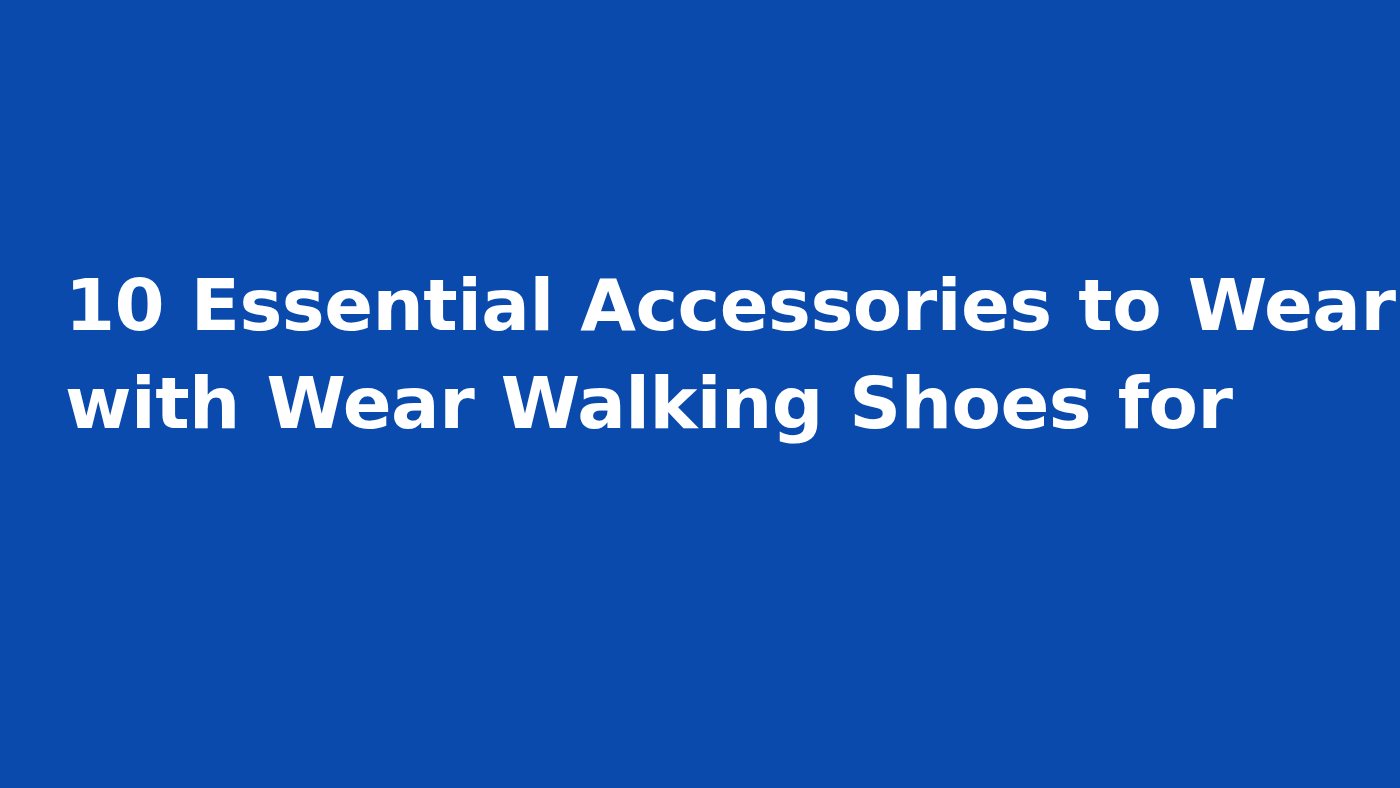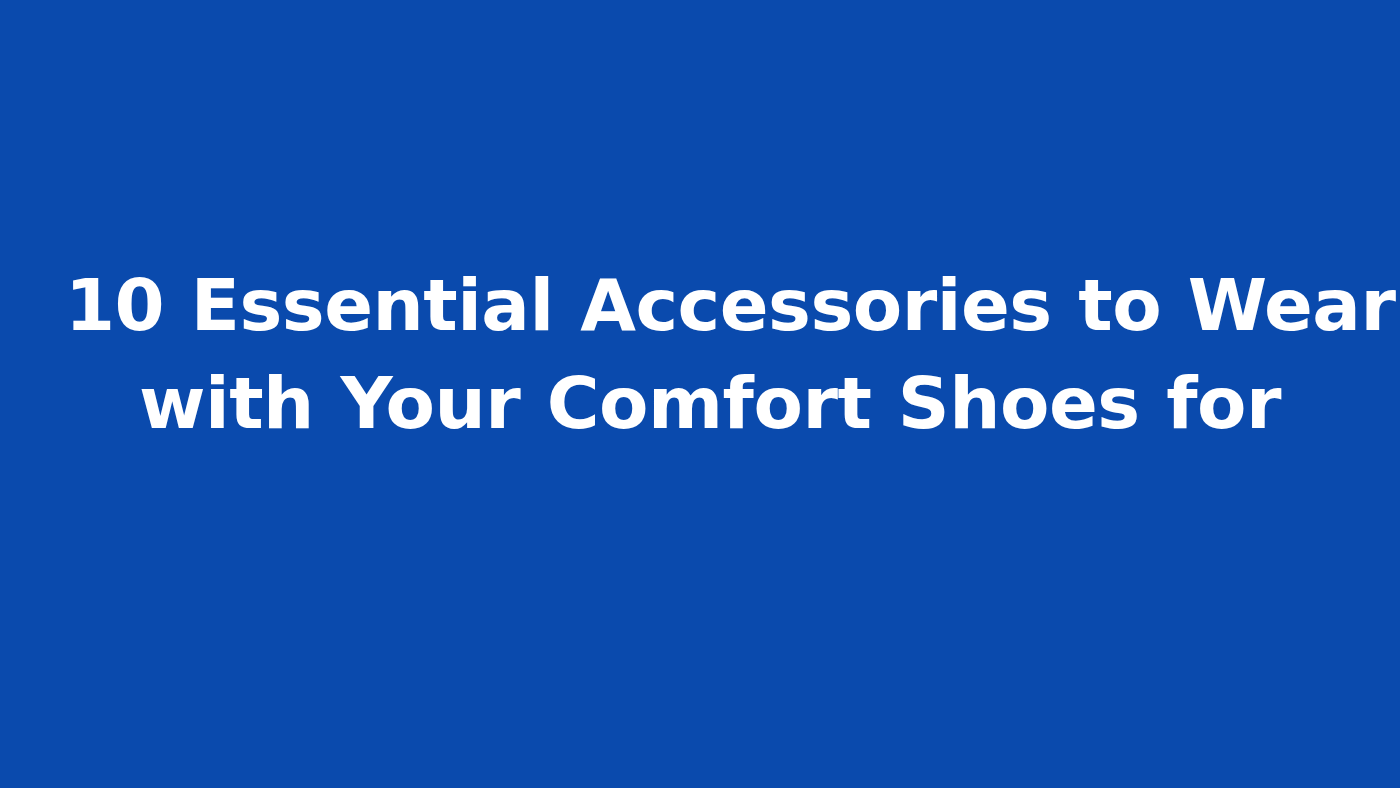--- a/index.html
+++ b/index.html
@@ -20,21 +20,20 @@
     width: 1400px;
     height: 788px;
     background: #0a4aad;
     display: flex;
     align-items: center;
     justify-content: center;
   }
 
   #headline-block {
     width: 1290px;
-    text-align: center;
     
     margin-top: -80px;
     margin-left: 20px;
   }
 
   .headline {
     margin: 0;
     padding: 0;
     color: #ffffff;
     font-family: "DejaVu Sans", "Liberation Sans", sans-serif;
@@ -52,17 +51,17 @@
 </style>
 </head>
 <body>
 
 <div id="title-card" style="background: rgb(10, 74, 173);">
 
   <div id="headline-block">
 
     <h1 class="headline" style="color: rgb(255, 255, 255);">
       <span class="headline-line">10 Essential Accessories to Wear</span>
-      <span class="headline-line">with Your Comfort Shoes for</span>
+      <span class="headline-line">with Wear Walking Shoes for</span>
     </h1>
 
   </div>
 </div>
 
 </body></html>

